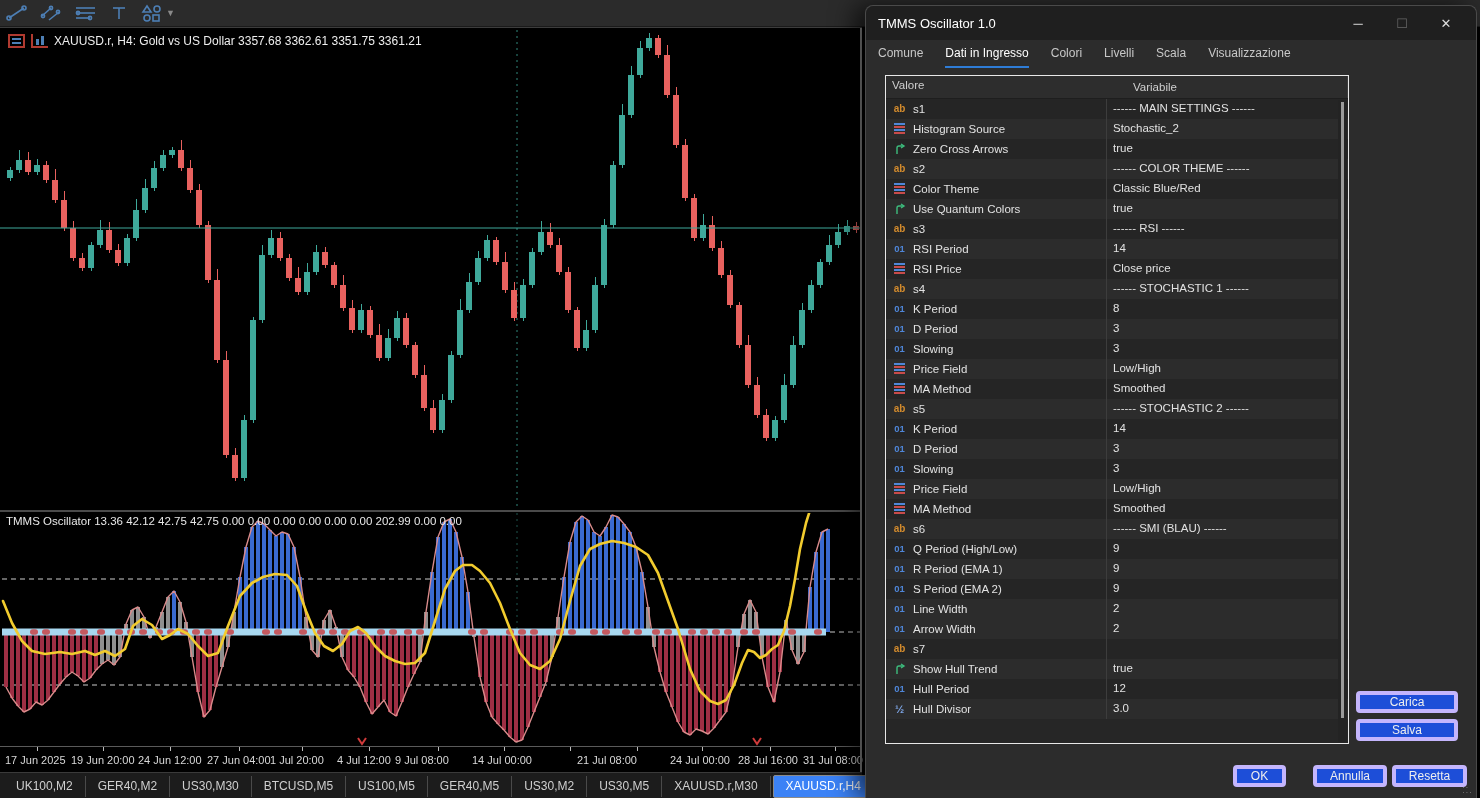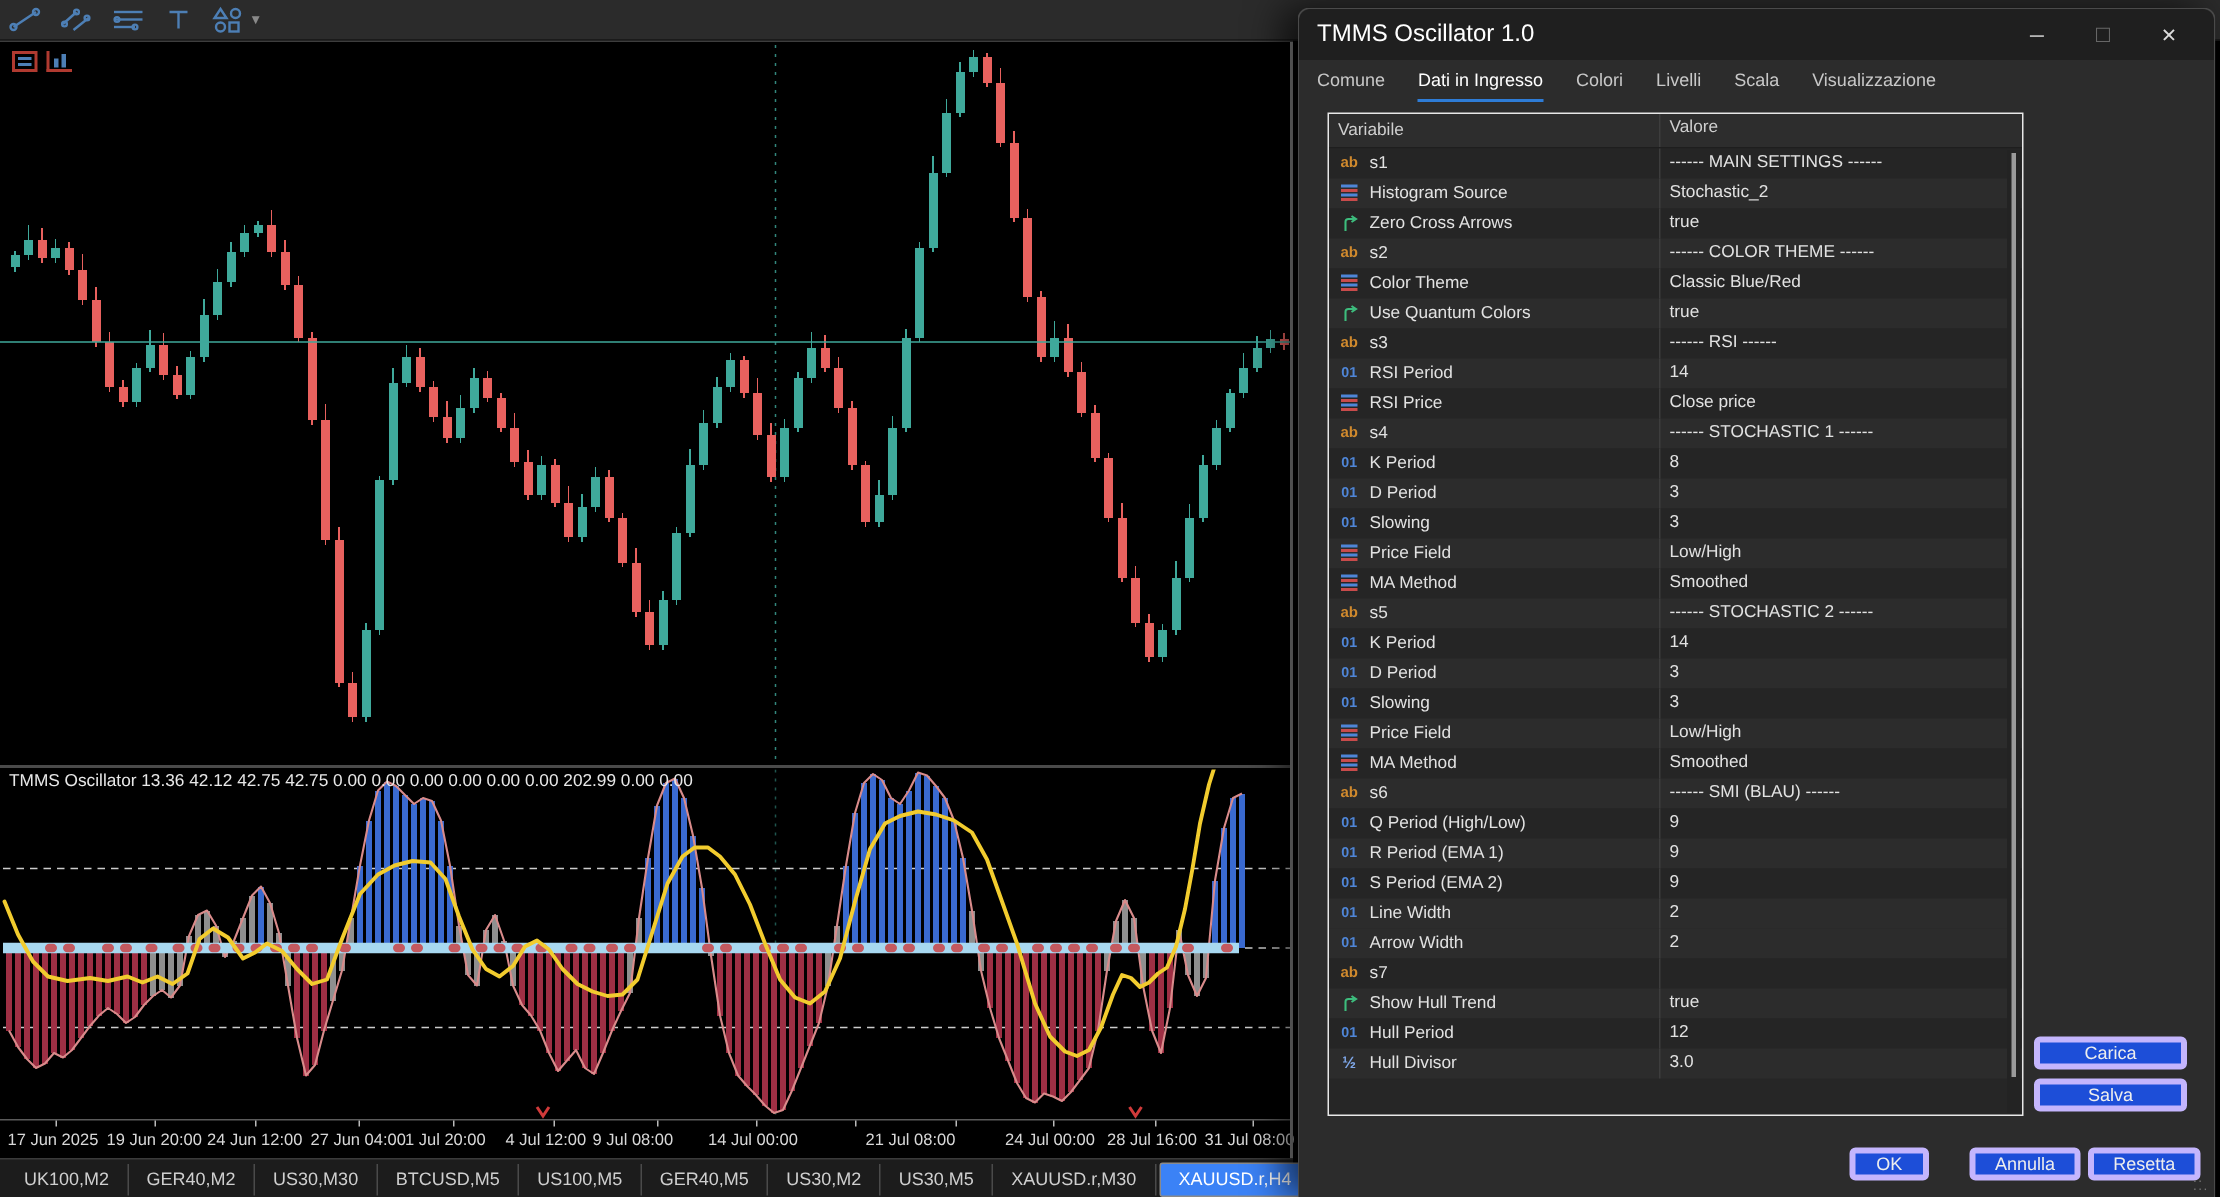--- a/index.html
+++ b/index.html
@@ -45,21 +45,21 @@
   .mtab:last-child { border-right:none; }
   .mtab.active { border:1px solid #8a8a8a; background:#3b82f6; color:#fff; border-radius:2px;
     margin-left:2px; height:23px; }
 
   
   #dialog { position:absolute; left:865px; top:5px; width:612px; height:793px; background:#2c2c2c;
     border:1px solid #4a4a4a; border-bottom:none; border-radius:8px 8px 0 0;
     box-shadow:-10px 0 24px rgba(0,0,0,.65); }
   #dlg-titlebar { position:absolute; left:0; top:0; right:0; height:34px; background:#1f1f1f;
     border-radius:8px 8px 0 0; display:flex; align-items:center; }
-  #dlg-title { color:#fff; font-size:16px; margin-left:12px; }
+  #dlg-title { color:#fff; font-size:13px; margin-left:12px; }
   .winbtns { position:absolute; right:8px; top:0; height:34px; display:flex; align-items:center; }
   .winbtn { width:44px; height:30px; display:flex; align-items:center; justify-content:center;
     color:#ddd; font-size:13px; }
   .winbtn.max { color:#666; }
 
   #dlg-tabs { position:absolute; left:12px; top:40px; display:flex; gap:22px; }
   .dtab { color:#c8c8c8; font-size:12px; padding-bottom:6px; }
   .dtab.active { color:#fff; border-bottom:2px solid #2e7cd6; }
 
   #ptable { position:absolute; left:19px; top:69px; width:464px; height:669px;
@@ -333,20 +333,21 @@
     </svg>
   <div id="symline">
     <span class="mini-ic dom">
         <i class="a"></i>
         <i class="b"></i>
       </span>
     <span class="mini-ic oct">
         <i class="a"></i>
         <i class="b"></i>
       </span>
+    <span>XAUUSD.r, H4:  Gold vs US Dollar   3357.68 3362.61 3351.75 3361.21</span>
   </div>
   <div class="sep-line" style="top:482px"></div>
   <svg id="oscsvg" class="abs" style="left:0;top:485px" width="862" height="233" viewBox="0 512 862 233">
       <line x1="517" y1="512" x2="517" y2="744" stroke="#3fa99b" stroke-width="1" stroke-dasharray="2 4" opacity="0.5"></line>
       <line x1="2" y1="578" x2="860" y2="578" stroke="#cccccc" stroke-width="1" stroke-dasharray="5 4"></line>
       <line x1="2" y1="684" x2="860" y2="684" stroke="#cccccc" stroke-width="1" stroke-dasharray="5 4"></line>
       <line x1="2" y1="631" x2="860" y2="631" stroke="#cccccc" stroke-width="1" stroke-dasharray="5 4"></line>
       <line x1="6" y1="631" x2="6" y2="686" stroke="#9e2f44" stroke-width="3.4" shape-rendering="crispEdges"></line>
       <line x1="12" y1="631" x2="12" y2="697" stroke="#9e2f44" stroke-width="3.4" shape-rendering="crispEdges"></line>
       <line x1="18" y1="631" x2="18" y2="705" stroke="#9e2f44" stroke-width="3.4" shape-rendering="crispEdges"></line>
@@ -595,22 +596,22 @@
       <div class="dtab">Comune</div>
       <div class="dtab active">Dati in Ingresso</div>
       <div class="dtab">Colori</div>
       <div class="dtab">Livelli</div>
       <div class="dtab">Scala</div>
       <div class="dtab">Visualizzazione</div>
     </div>
 
   <div id="ptable">
     <div class="thead">
+      <div class="tcell val">Valore</div>
       <div class="tcell name">Variabile</div>
-      <div class="tcell val">Valore</div>
     </div>
     <div id="tbody">
         <div class="trow even">
           <div class="tcell name">
             <span class="picon ab">ab</span>
             <span>s1</span>
           </div>
           <div class="tcell val">------ MAIN SETTINGS ------</div>
         </div>
         <div class="trow odd">

